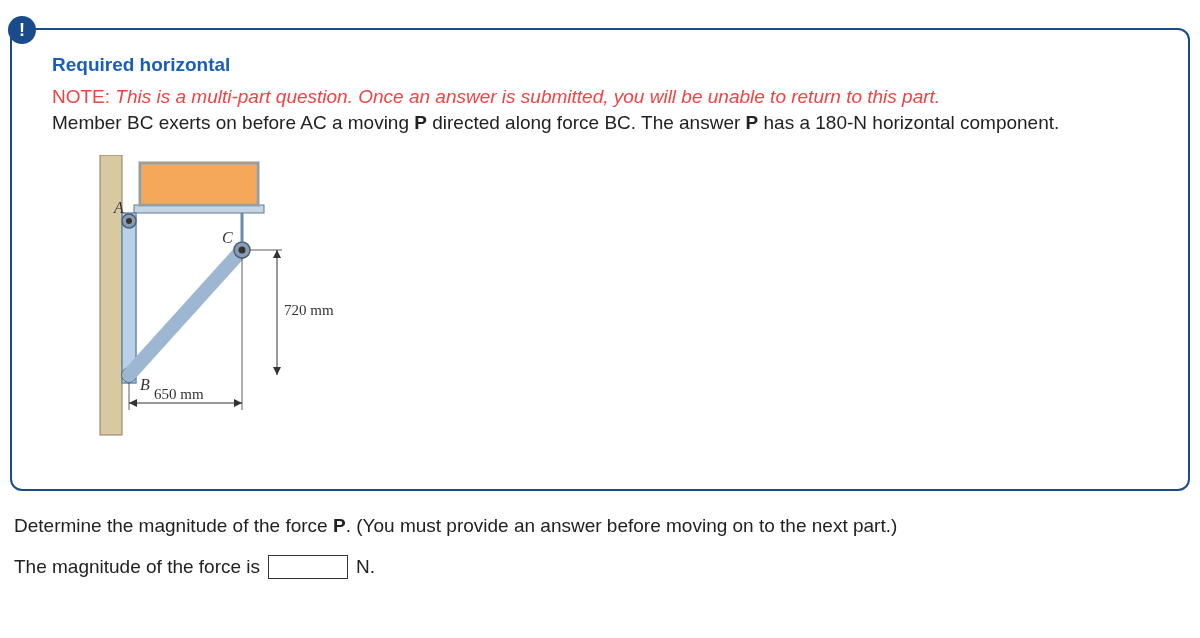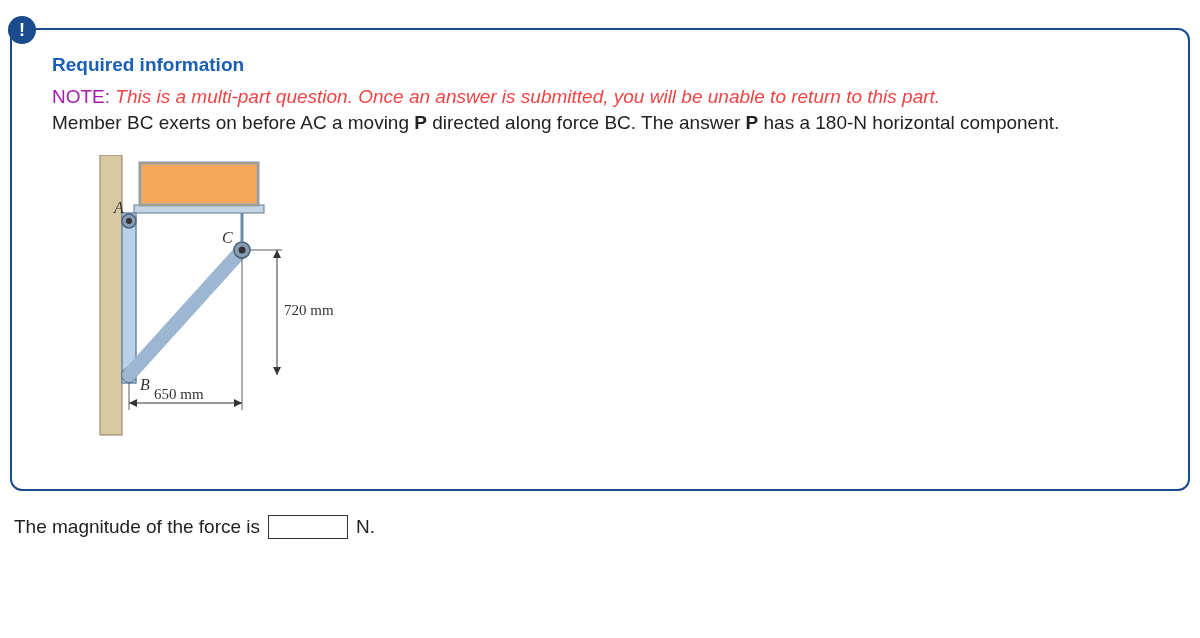--- a/index.html
+++ b/index.html
@@ -44,21 +44,21 @@
       color: #1a5fb4;
       font-size: 19px;
       font-weight: bold;
       margin-bottom: 10px;
     }
     .note-line {
       font-size: 19px;
       margin-bottom: 2px;
     }
     .note-label {
-      color: #a21caf;
+      color: #ef4444;
     }
     .note-italic {
       font-style: italic;
       color: #ef4444;
     }
     .body-text {
       font-size: 19px;
       color: #222;
       line-height: 1.4;
     }
@@ -95,21 +95,21 @@
     }
   </style>
 </head>
 <body>
 
 <div class="container">
 
   <div class="info-box">
     <div class="alert-badge">!</div>
 
-    <div class="req-heading">Required information</div>
+    <div class="req-heading">Required horizontal</div>
 
     <div class="note-line">
       <span class="note-label">NOTE:</span>
       <span class="note-italic">This is a multi-part question. Once an answer is submitted, you will be unable to return to this part.</span>
     </div>
 
     <div class="body-text">
       <span>Member </span><span class="ital">BC</span><span> exerts on before </span><span class="ital">AC</span><span> a moving </span><span class="bold">P</span><span> directed along force </span><span class="ital">BC</span><span>. The answer </span><span class="bold">P</span><span> has a 180-N horizontal component.</span>
     </div>
 
@@ -157,20 +157,23 @@
         <polygon points="160,248 152,244 152,252" fill="#333"></polygon>
         <line x1="47" y1="228" x2="47" y2="255" stroke="#333" stroke-width="0.8"></line>
         <line x1="160" y1="103" x2="160" y2="255" stroke="#333" stroke-width="0.8"></line>
         <text x="72" y="244" font-family="serif" font-size="15" fill="#333">650 mm</text>
       </svg>
     </div>
 
   </div>
 
   <div class="below-box">
+    <div class="prompt-line">
+      <span>Determine the magnitude of the force </span><span class="bold">P</span><span>. (You must provide an answer before moving on to the next part.)</span>
+    </div>
     <div class="answer-line">
       <span>The magnitude of the force is</span>
       <input type="text" class="answer-input" value="" style="">
       <span>N.</span>
     </div>
   </div>
 
 </div>
 
 </body></html>

